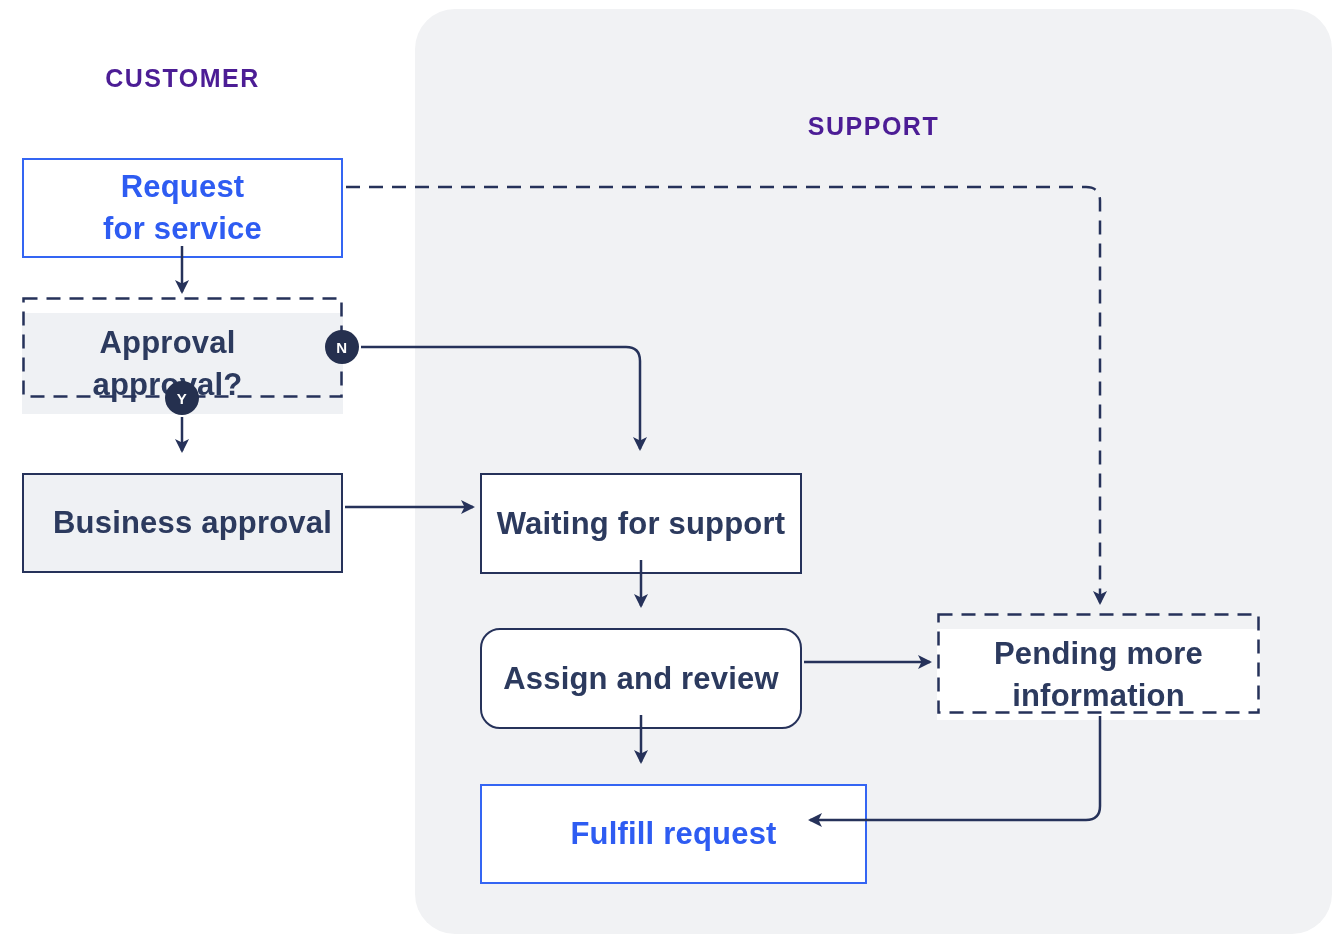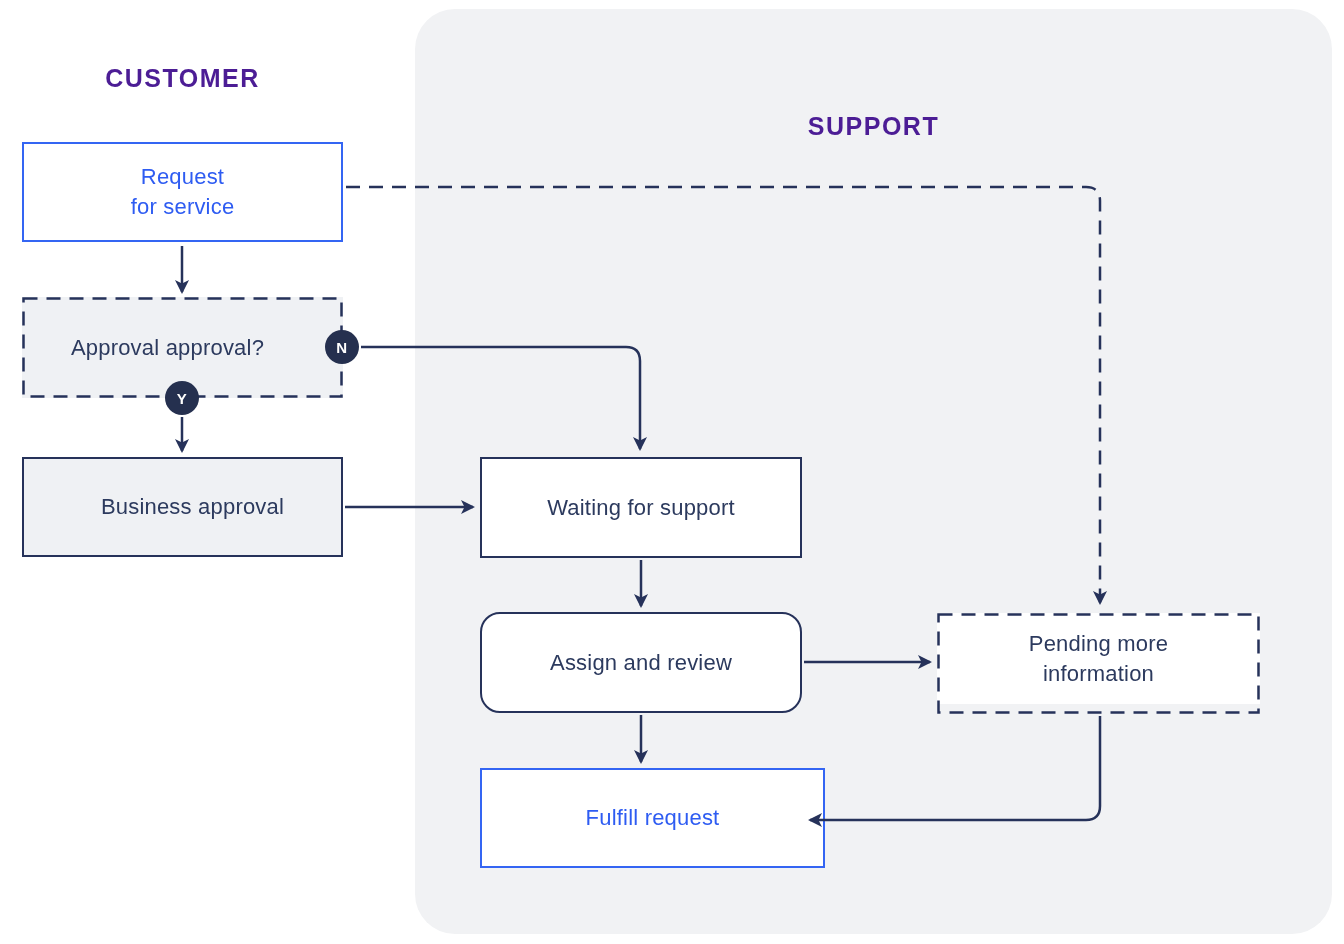--- a/index.html
+++ b/index.html
@@ -24,41 +24,42 @@
     letter-spacing:1.5px;
     text-align:center;
     line-height:32px;
   }
   .lane-title.customer{left:22px;width:321px;}
   .lane-title.support{left:415px;width:917px;margin-top:48px;}
   .node{
     position:absolute;
     display:flex;align-items:center;justify-content:center;
     text-align:center;
-    font-size:22px;font-weight:400;
+    font-size:31px;font-weight:700;
     color:#2c3a5e;
     letter-spacing:0.2px;
     line-height:1.35;
     white-space:pre-line;
     background:#ffffff;
     box-sizing:border-box;
     z-index:2;
+    margin-top:16px;
   }
   .node.solid{border:2.5px solid #26325a;}
   .node.highlight{border:2.5px solid #3465f3;color:#2e5cf2;}
   .node.filled{border:2.5px solid #26325a;background:#eff1f4;}
   .node.ghost{background:#eff1f4;border:none;}       
   .node.ghost-white{background:#ffffff;border:none;} 
 
   .node.request {left:22px; top:142px;width:321px;height:100px;}
   .node.approval{left:22px; top:297px;width:321px;height:101px;padding-right:30px;}
   .node.business{left:22px; top:457px;width:321px;height:100px;padding-left:20px;}
   .node.waiting {left:480px;top:457px;width:322px;height:101px;}
   .node.assign  {left:480px;top:612px;width:322px;height:101px;border-radius:20px;}
-  .node.fulfill {left:480px;top:768px;width:345px;height:100px;}
+  .node.fulfill {left:480px;top:768px;width:387px;height:100px;}
   .node.pending {left:937px;top:613px;width:323px;height:91px;}
 
   .edges-layer{
     position:absolute;left:0;top:0;width:1344px;height:944px;
     z-index:4;pointer-events:none;
   }
   .badge{
     position:absolute;
     width:34px;height:34px;border-radius:50%;
     background:#25304f;

